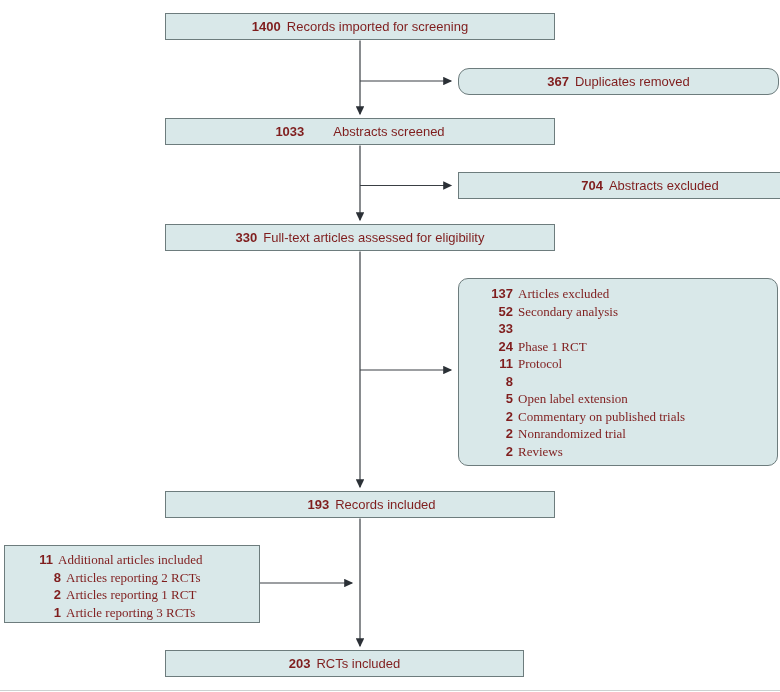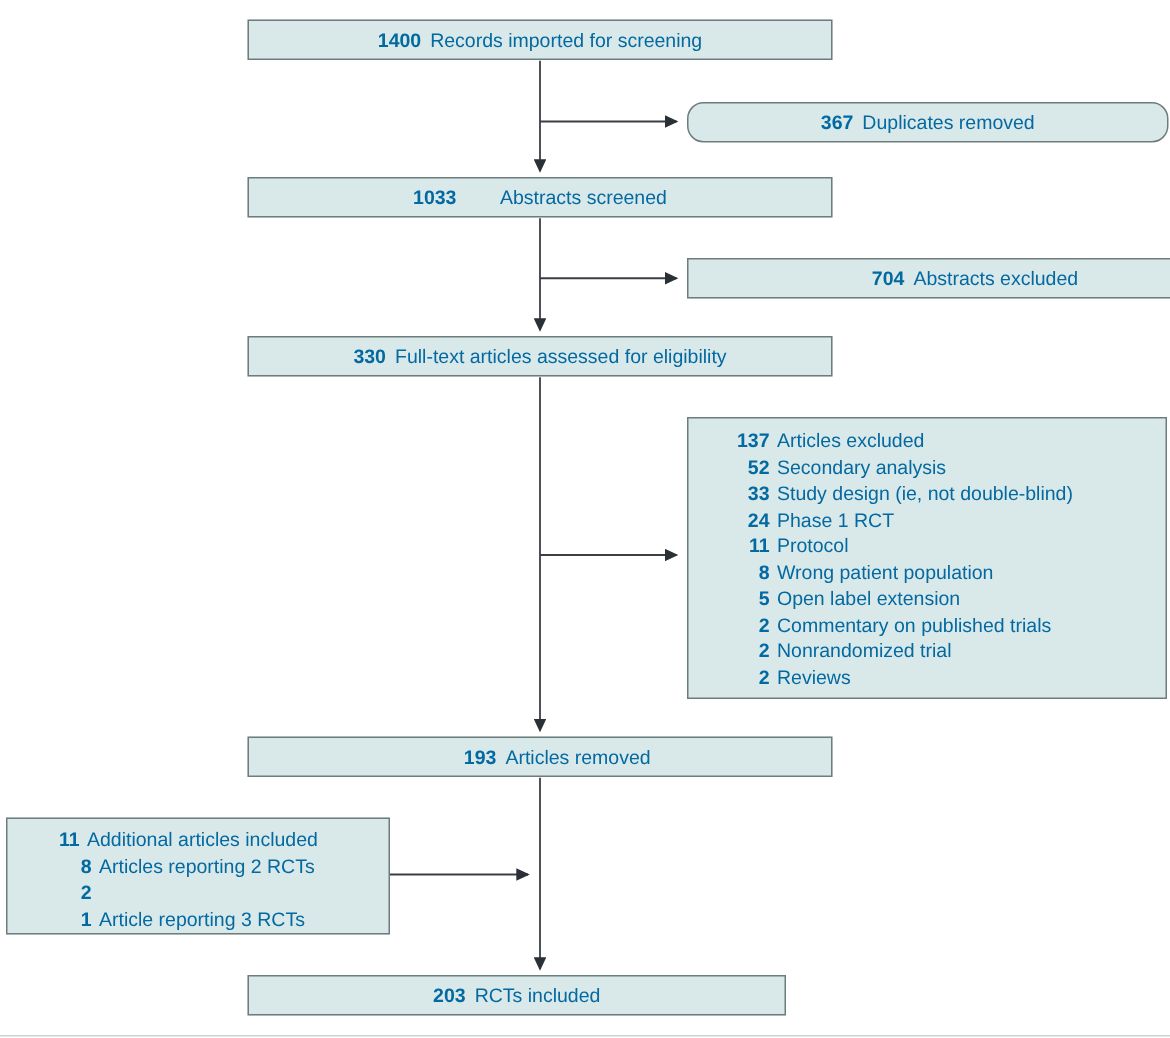--- a/index.html
+++ b/index.html
@@ -3,42 +3,42 @@
 <meta charset="utf-8">
 <style>
   html, body { margin: 0; padding: 0; background: #ffffff; }
   .canvas {
     position: relative;
     width: 780px;
     height: 692px;
     background: #ffffff;
     font-family: "Liberation Sans", sans-serif;
     font-size: 13px;
-    color: #0369a1;
+    color: #7f1d1d;
     overflow: hidden;
   }
   .flow-svg { position: absolute; left: 0; top: 0; width: 780px; height: 692px; }
   .box {
     position: absolute;
     box-sizing: border-box;
     background: #d9e8e9;
     border: 1.5px solid #6d7c7d;
   }
   .box.single {
     display: flex;
     align-items: center;
     justify-content: center;
     height: 27px;
   }
   .num { font-weight: bold; white-space: pre; }
   .single .lbl { margin-left: 6px; white-space: pre; }
   .listbox { padding-top: 6px; }
   .row { display: flex; line-height: 17.5px; }
   .row .num { display: inline-block; text-align: right; }
-  .row .lbl { margin-left: 5px; white-space: pre; }
+  .row .lbl { margin-left: 5px; white-space: pre; font-family: Liberation Serif, serif; }
   .excluded-rows .num { width: 30px; }
   .excluded-rows .row { padding-left: 24px; }
   .additional-rows .num { width: 22px; }
   .additional-rows .row { padding-left: 26px; }
   .additional-rows .row.indent { padding-left: 34px; }
   .bottom-rule {
     position: absolute;
     left: 0; right: 0; bottom: 1px;
     height: 1px;
     background: #ccd2d2;
@@ -77,62 +77,60 @@
     <span class="lbl">Abstracts screened</span>
   </div>
 
   <div class="box single" style="left:165px; top:224px; width:390px;justify-content:center;">
     <span class="num">330</span>
     <span class="lbl">Full-text articles assessed for eligibility</span>
   </div>
 
   <div class="box single" style="left:165px; top:491px; width:390px;padding-left:23px;">
     <span class="num">193</span>
-    <span class="lbl">Articles removed</span>
+    <span class="lbl">Records included</span>
   </div>
 
   <div class="box single" style="left:165px; top:650px; width:359px;">
     <span class="num">203</span>
     <span class="lbl">RCTs included</span>
   </div>
 
   <div class="box single" style="left:458px; top:68px; width:321px;border-radius:11px;">
     <span class="num">367</span>
     <span class="lbl">Duplicates removed</span>
   </div>
 
   <div class="box single" style="left:458px; top:172px; width:384px;">
     <span class="num">704</span>
     <span class="lbl">Abstracts excluded</span>
   </div>
 
-  <div class="box listbox excluded-rows" style="left:458px; top:278px; width:320px; height:188px;">
+  <div class="box listbox excluded-rows" style="left:458px; top:278px; width:320px; height:188px;border-radius:10px;">
     <div class="row">
       <span class="num">137</span>
       <span class="lbl">Articles excluded</span>
     </div>
     <div class="row">
       <span class="num">52</span>
       <span class="lbl">Secondary analysis</span>
     </div>
     <div class="row">
       <span class="num">33</span>
-      <span class="lbl">Study design (ie, not double-blind)</span>
     </div>
     <div class="row">
       <span class="num">24</span>
       <span class="lbl">Phase 1 RCT</span>
     </div>
     <div class="row">
       <span class="num">11</span>
       <span class="lbl">Protocol</span>
     </div>
     <div class="row">
       <span class="num">8</span>
-      <span class="lbl">Wrong patient population</span>
     </div>
     <div class="row">
       <span class="num">5</span>
       <span class="lbl">Open label extension</span>
     </div>
     <div class="row">
       <span class="num">2</span>
       <span class="lbl">Commentary on published trials</span>
     </div>
     <div class="row">
@@ -149,20 +147,21 @@
     <div class="row">
       <span class="num">11</span>
       <span class="lbl">Additional articles included</span>
     </div>
     <div class="row indent">
       <span class="num">8</span>
       <span class="lbl">Articles reporting 2 RCTs</span>
     </div>
     <div class="row indent">
       <span class="num">2</span>
+      <span class="lbl">Articles reporting 1 RCT</span>
     </div>
     <div class="row indent">
       <span class="num">1</span>
       <span class="lbl">Article reporting 3 RCTs</span>
     </div>
   </div>
 
   <div class="bottom-rule"></div>
 
 </div>

